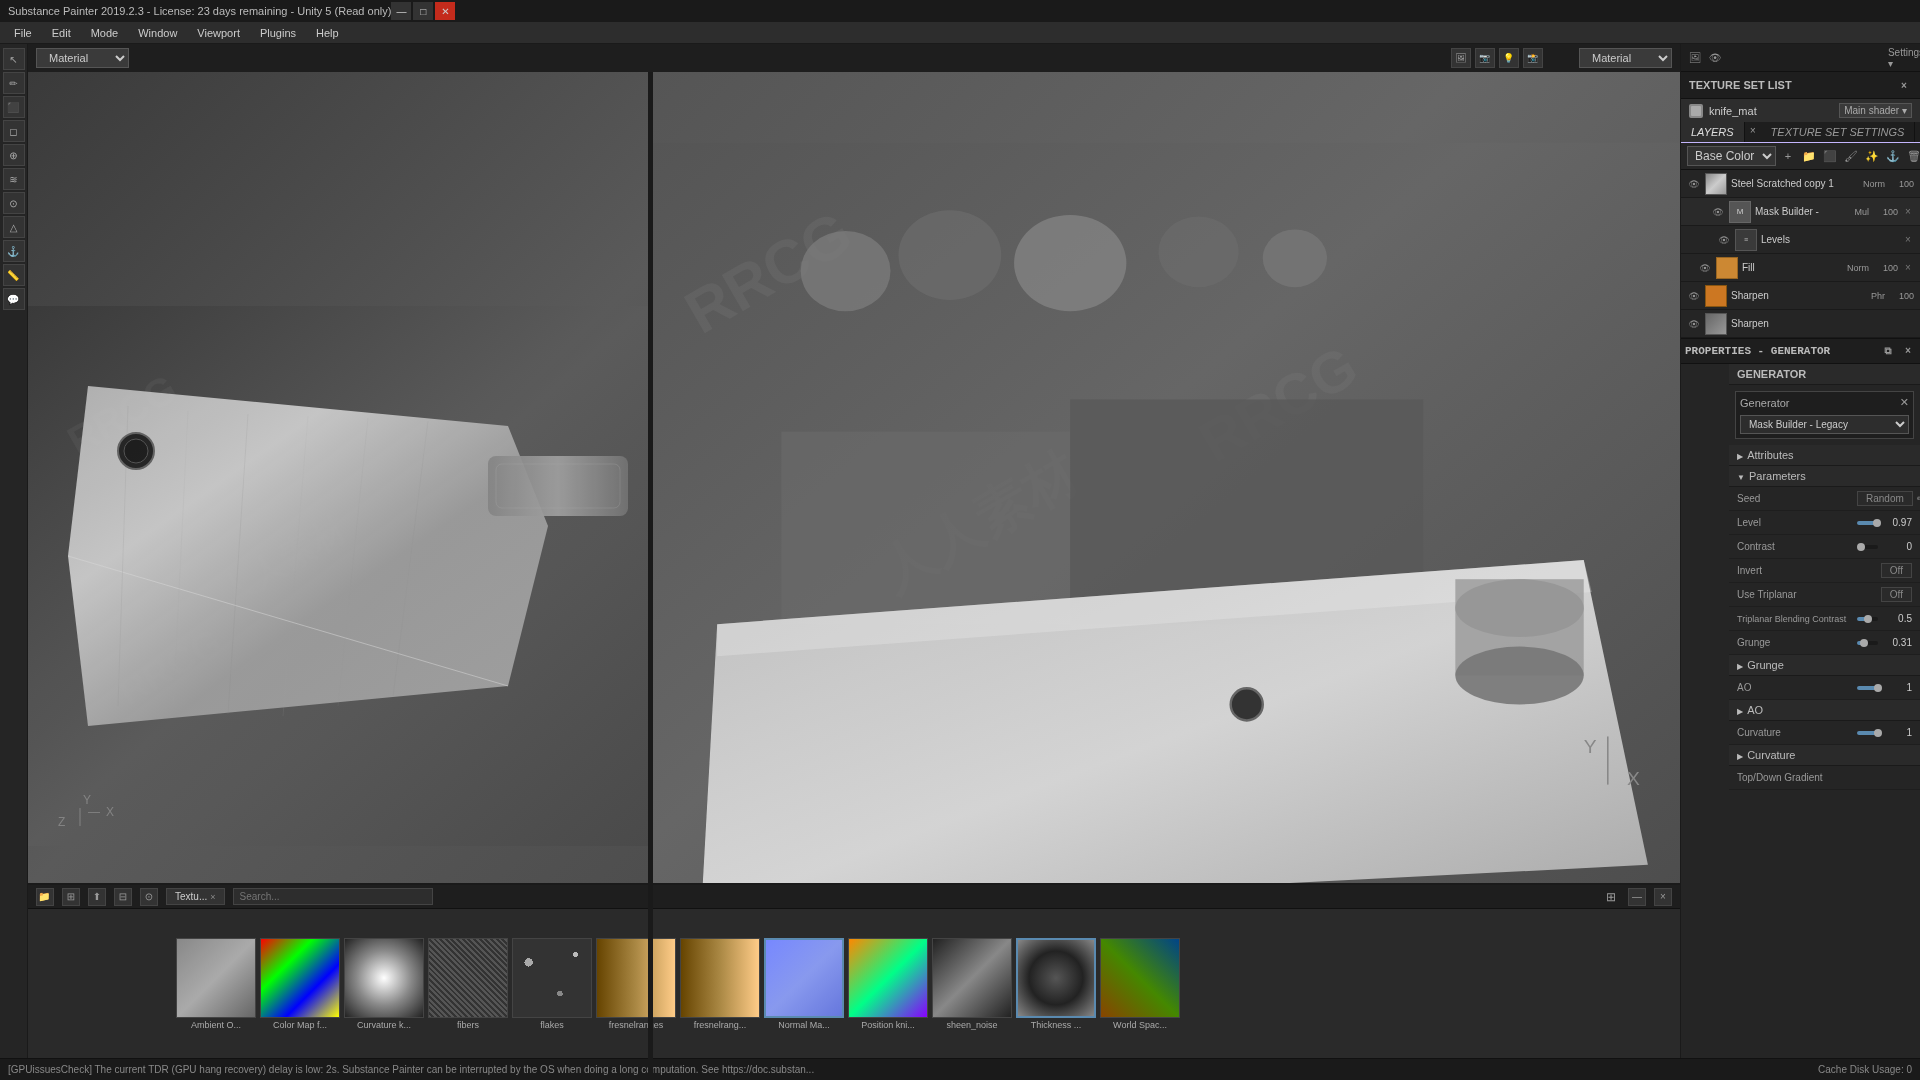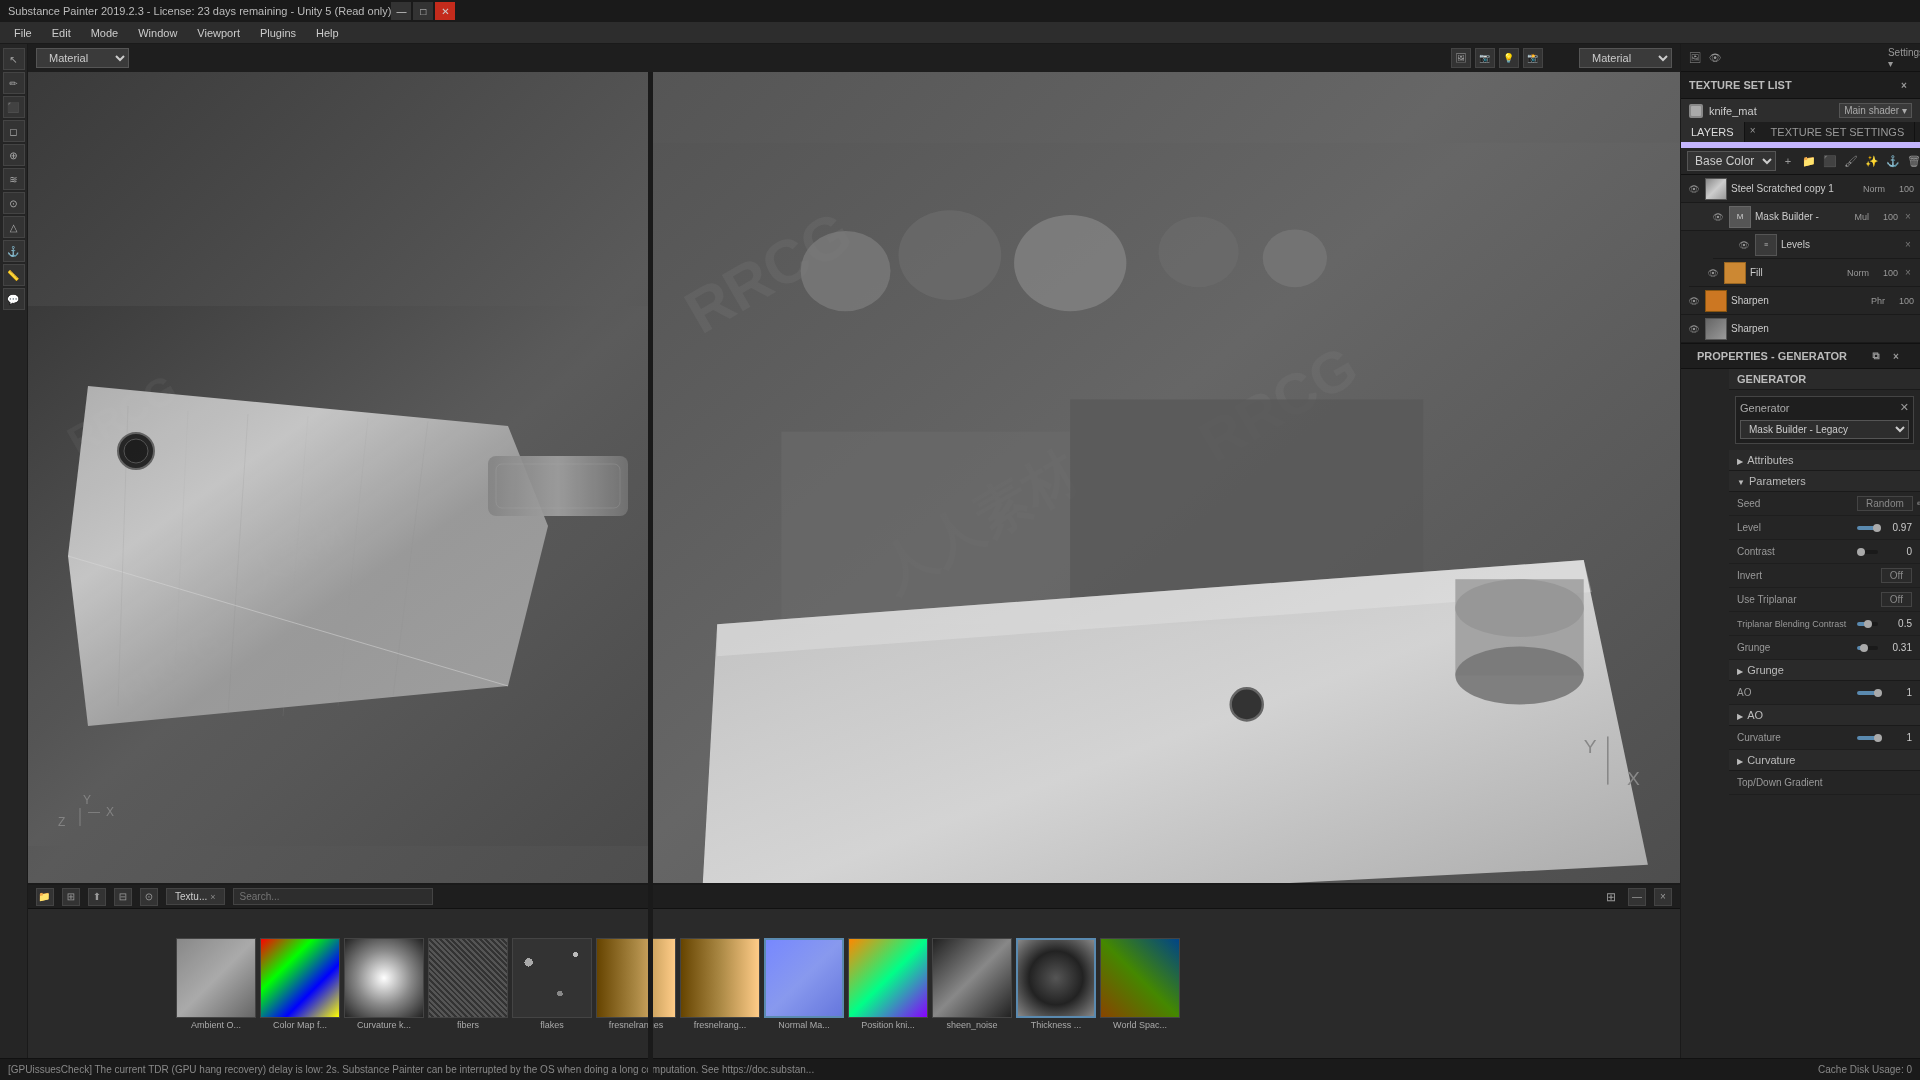--- a/index.html
+++ b/index.html
@@ -178,21 +178,22 @@
       background: #3a3a3a;
       border: 1px solid #555;
       padding: 1px 4px;
       font-size: 10px;
       color: #aaa;
       cursor: pointer;
     }
     .layers-tabs {
       display: flex;
       background: #1e1e1e;
-      border-bottom: 6px solid #c4b5fd;
+      border-bottom: 1px solid #c4b5fd;
+      font-style: italic;
     }
     .layers-tab {
       padding: 4px 10px;
       cursor: pointer;
       font-size: 11px;
       color: #999;
       border-right: 1px solid #111;
     }
     .layers-tab.active {
       color: #ddd;
@@ -269,29 +270,30 @@
 
     
     #properties-panel {
       flex: 1;
       overflow-y: auto;
       background: #252525;
       margin-left: 48px;
     }
     .props-header {
       background: #1e1e1e;
-      padding: 4px 16px;
+      padding: 4px 4px;
       font-size: 11px;
       font-weight: bold;
       color: #bbb;
       display: flex;
       align-items: center;
       justify-content: space-between;
       border-bottom: 1px solid #111;
       border-top: 1px solid #111;
+      font-family: Liberation Mono, monospace;
     }
     .props-sub-header {
       padding: 4px 8px;
       font-size: 11px;
       font-weight: bold;
       color: #bbb;
       background: #2a2a2a;
       border-bottom: 1px solid #1a1a1a;
     }
     .generator-box {
@@ -842,28 +844,28 @@
 
         <div class="layer-item sub" style="padding-left:30px; background:#2a2a2a;">
           <span class="eye-icon mini-icon"></span>
           <div style="width:22px;height:22px;background:#555;border:1px solid #666;display:flex;align-items:center;justify-content:center;font-size:8px;color:#ccc;flex-shrink:0;">M</div>
           <span class="layer-name">Mask Builder -</span>
           <span class="layer-blend">Mul</span>
           <span class="layer-opacity">100</span>
           <div class="layer-close-btn">×</div>
         </div>
 
-        <div class="layer-item sub" style="padding-left:24px; background:#252525;margin-left:32px;">
+        <div class="layer-item sub" style="padding-left:36px; background:#252525;">
           <span class="eye-icon mini-icon"></span>
           <div style="width:22px;height:22px;background:#3a3a3a;border:1px solid #555;display:flex;align-items:center;justify-content:center;font-size:7px;color:#bbb;flex-shrink:0;">≡</div>
           <span class="layer-name">Levels</span>
           <div class="layer-close-btn">×</div>
         </div>
 
-        <div class="layer-item sub" style="padding-left:17px; background:#252525;margin-left:8px;">
+        <div class="layer-item sub" style="padding-left:17px; background:#252525;">
           <span class="eye-icon mini-icon"></span>
           <div style="width:22px;height:22px;background:#cc8833;border:1px solid #996622;flex-shrink:0;"></div>
           <span class="layer-name">Fill</span>
           <span class="layer-blend">Norm</span>
           <span class="layer-opacity">100</span>
           <div class="layer-close-btn">×</div>
         </div>
 
         <div class="layer-item">
           <span class="eye-icon mini-icon"></span>

